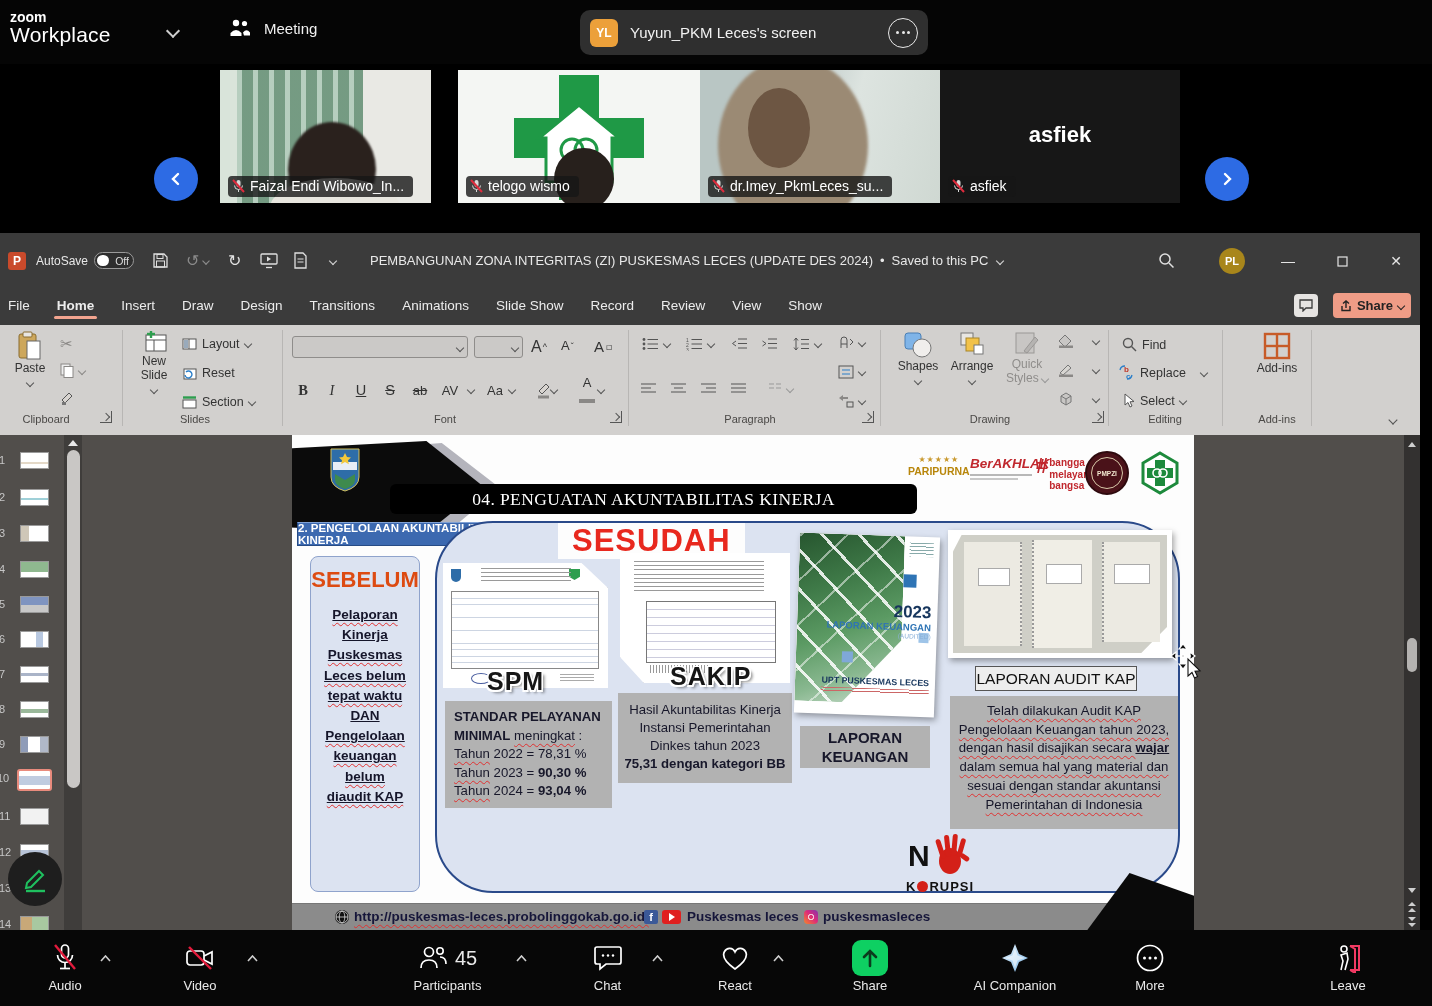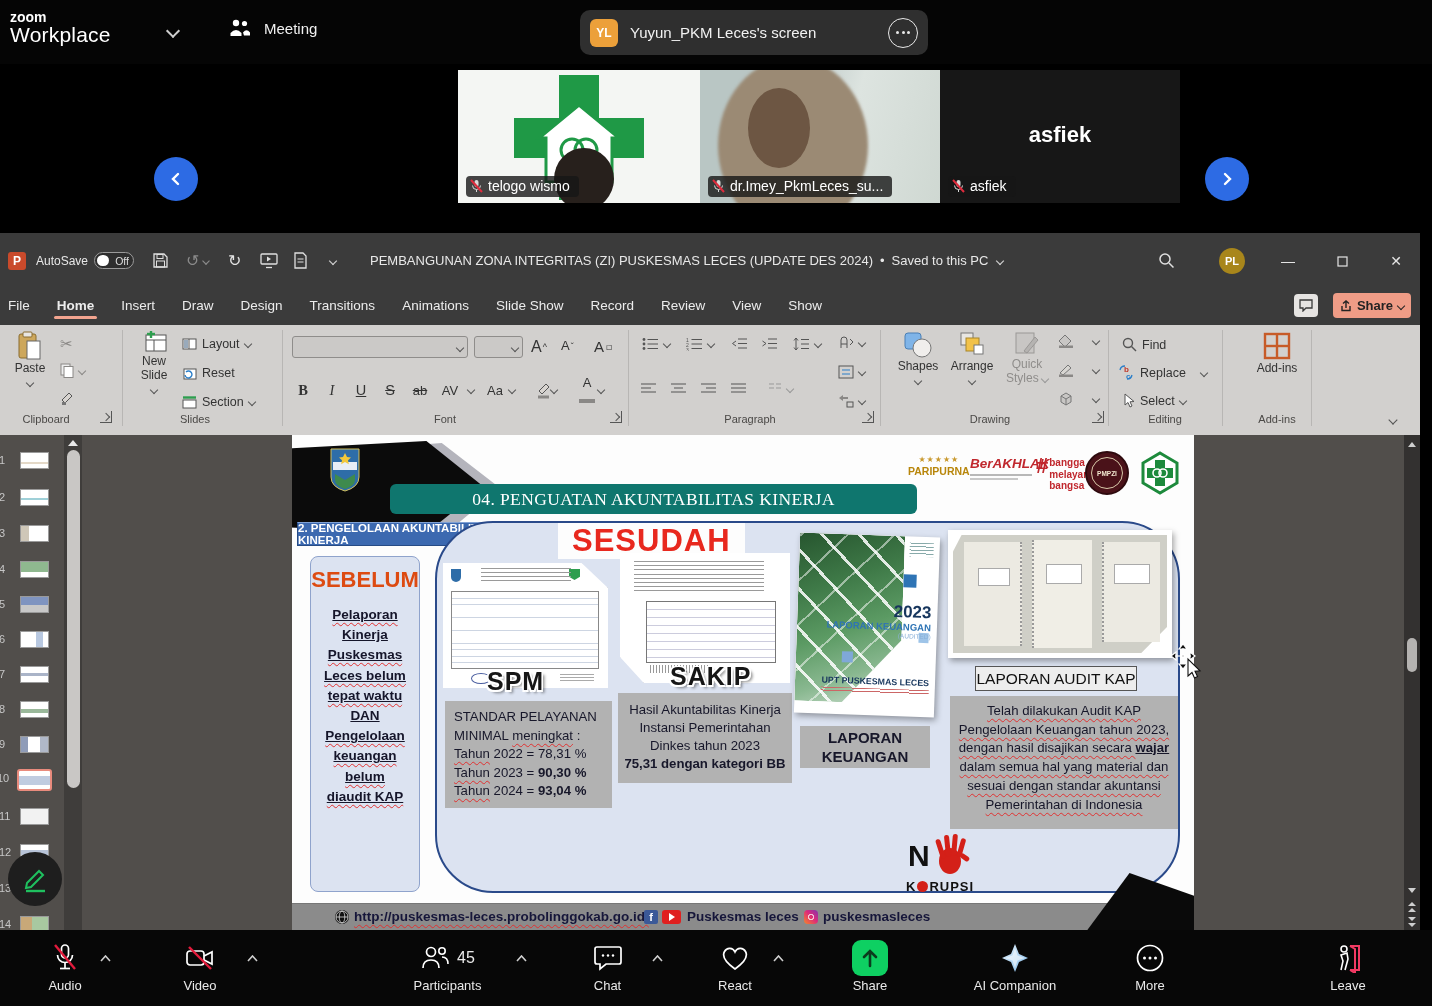--- a/index.html
+++ b/index.html
@@ -117,20 +117,34 @@
     </div>
   </div>
 
   <div class="strip">
     <div class="navbtn" style="left:154px;top:93px;">
       <svg width="14" height="14" viewBox="0 0 14 14">
           <path d="M9 2 L4 7 L9 12" stroke="#fff" stroke-width="2.4" fill="none" stroke-linecap="round"></path>
         </svg>
     </div>
 
+    <div class="tile" style="left:220px;width:211px;background:linear-gradient(90deg,#d9e4da 0 8%,#8fb49c 8% 68%,#e9e9e4 68%);">
+      <div class="abs" style="left:17px;top:0;width:126px;height:133px;background:repeating-linear-gradient(90deg,rgba(255,255,255,.35) 0 5px,rgba(40,80,55,.25) 5px 16px);"></div>
+      <div class="blob" style="left:68px;top:52px;width:88px;height:95px;background:#2a211d;filter:blur(1px);"></div>
+      <div class="blob" style="left:50px;top:108px;width:130px;height:60px;background:#e8e6df;"></div>
+      <div class="vlabel">
+        <svg width="13" height="14" viewBox="0 0 13 14">
+            <rect x="4.5" y="1" width="4" height="7" rx="2" fill="#d9d9d9"></rect>
+            <path d="M2.5 6.5 a4 4 0 0 0 8 0" stroke="#d9d9d9" fill="none"></path>
+            <line x1="6.5" y1="10.5" x2="6.5" y2="13" stroke="#d9d9d9"></line>
+            <line x1="1" y1="1" x2="12" y2="13" stroke="#E02B3D" stroke-width="2"></line>
+          </svg>
+        <span>Faizal Endi Wibowo_In...</span>
+      </div>
+    </div>
 
     <div class="tile" style="left:458px;width:242px;background:#f4f6f3;">
       <svg width="150" height="133" viewBox="0 0 150 133" style="margin-left:46px;">
         <rect x="55" y="5" width="40" height="125" fill="#1F9946"></rect>
           <rect x="10" y="48" width="130" height="40" fill="#1F9946"></rect>
         <path d="M75 35 L115 68 L108 68 L108 112 L42 112 L42 68 L35 68 Z" fill="#fff" stroke="#1F9946" stroke-width="3"></path>
         <circle cx="68" cy="80" r="11" fill="none" stroke="#1F9946" stroke-width="3"></circle>
           <circle cx="82" cy="80" r="11" fill="none" stroke="#1F9946" stroke-width="3"></circle>
       </svg>
       <div class="blob" style="left:96px;top:78px;width:60px;height:62px;background:#27201c;"></div>
@@ -608,21 +622,21 @@
 
         <div class="abs" style="left:0;top:8px;width:208px;height:94px;background:#b4b4bc;clip-path:polygon(0 12%,72% 0,100% 48%,72% 100%,0 90%);"></div>
         <div class="abs" style="left:0;top:6px;width:192px;height:92px;background:#0b0b0b;clip-path:polygon(0 8%,70% 0,100% 50%,70% 100%,0 94%);"></div>
         <svg class="abs" style="left:38px;top:13px;" width="30" height="44" viewBox="0 0 30 44">
           <path d="M1 1 h28 v28 q0 10 -14 14 q-14 -4 -14 -14 z" fill="#2e6da8" stroke="#d8c25a"></path>
           <rect x="3" y="14" width="24" height="8" fill="#e8eef5"></rect>
           <path d="M15 5 l2 4 4 .4 -3 2.8 .9 4 -3.9 -2.2 -3.9 2.2 .9 -4 -3 -2.8 4 -.4 z" fill="#f2c83a"></path>
           <path d="M5 26 l10 6 10 -6 v6 q0 6 -10 9 q-10 -3 -10 -9 z" fill="#3e8a4e"></path>
         </svg>
 
-        <div class="abs" style="left:98px;top:49px;width:527px;height:30px;background:#0f766e;border-radius:6px;display:flex;align-items:center;justify-content:center;">
+        <div class="abs" style="left:98px;top:49px;width:527px;height:30px;background:#000000;border-radius:6px;display:flex;align-items:center;justify-content:center;">
           <span style="color:#fff;font-family:'Liberation Serif',serif;font-size:17.5px;letter-spacing:.4px;">04. PENGUATAN AKUNTABILITAS KINERJA</span>
         </div>
 
         <div class="abs" style="left:616px;top:21px;text-align:center;line-height:1;">
           <div style="color:#C9992E;font-size:8px;letter-spacing:1px;">★★★★★</div>
           <div style="color:#B8860B;font-size:10.5px;font-weight:bold;margin-top:2px;">PARIPURNA</div>
         </div>
         <div class="abs" style="left:678px;top:22px;line-height:1;">
           <div style="color:#C0272D;font-size:13.5px;font-weight:800;font-style:italic;">BerAKHLAK</div>
           <div style="width:62px;height:2px;background:#b8b8b8;margin-top:3px;"></div>
@@ -676,21 +690,21 @@
           <div class="abs" style="left:8px;top:6px;width:10px;height:13px;background:#2e6da8;border-radius:0 0 5px 5px;"></div>
           <div class="abs" style="right:28px;top:6px;width:11px;height:11px;background:#2e9e4f;clip-path:polygon(0 0,100% 0,100% 70%,50% 100%,0 70%);"></div>
           <div class="abs" style="left:38px;top:5px;width:90px;height:16px;background:repeating-linear-gradient(#9a9a9a 0 1.2px,transparent 1.2px 4px);"></div>
           <div class="abs" style="left:8px;top:28px;width:148px;height:78px;border:1px solid #888;background:repeating-linear-gradient(#fff 0 5.5px,#cdd5e2 5.5px 6.5px),linear-gradient(90deg,transparent 0 38px,#b8b8b8 38px 39px,transparent 39px 96px,#b8b8b8 96px 97px,transparent 97px);"></div>
           <div class="abs" style="left:28px;bottom:4px;width:20px;height:11px;border-radius:50%;border:1.5px solid #4a5ea0;"></div>
           <div class="abs" style="right:14px;bottom:5px;width:34px;height:9px;background:repeating-linear-gradient(#aaa 0 1px,transparent 1px 3px);"></div>
         </div>
         <div class="abs capt" style="left:195px;top:232px;font-size:25px;">SPM</div>
 
         <div class="grayBox" style="left:153px;top:266px;width:167px;height:107px;border-color:#7c7c7c;padding:7px 9px;font-size:13.2px;line-height:18.5px;">
-          <span style="font-weight:normal;margin-top:8px;">STANDAR PELAYANAN MINIMAL</span>
+          <span style="font-weight:bold;margin-top:8px;">STANDAR PELAYANAN MINIMAL</span>
           <span class="wavy">meningkat</span><span> :</span>
           <div><span class="wavy u">Tahun</span><span> 2022 = </span><span>78,31 %</span></div>
           <div><span class="wavy u">Tahun</span><span> 2023 = </span><span style="font-weight:bold;">90,30 %</span></div>
           <div><span class="wavy u">Tahun</span><span> 2024 = </span><span style="font-weight:bold;">93,04 %</span></div>
         </div>
 
         <div class="doc" style="left:328px;top:118px;width:170px;height:130px;clip-path:polygon(0 0,100% 0,100% 100%,14% 100%,0 80%);">
           <div class="abs" style="left:14px;top:8px;width:130px;height:34px;background:repeating-linear-gradient(#9a9a9a 0 1.1px,transparent 1.1px 4.2px);"></div>
           <div class="abs" style="left:26px;top:48px;width:130px;height:62px;border:1px solid #777;background:repeating-linear-gradient(#fff 0 7px,#ccd 7px 8px),linear-gradient(90deg,transparent 0 14px,#aaa 14px 15px,transparent 15px 66px,#aaa 66px 67px,transparent 67px 92px,#aaa 92px 93px,transparent 93px);"></div>
           <div class="abs" style="left:30px;top:112px;width:60px;height:8px;background:repeating-linear-gradient(90deg,#999 0 1px,transparent 1px 3px);"></div>
@@ -854,21 +868,21 @@
       </svg>
 
     <div class="titem" style="left:385px;width:125px;">
       <div class="ticon">
         <svg width="30" height="28" viewBox="0 0 30 28">
             <circle cx="11" cy="8" r="4.5" fill="none" stroke="#fff" stroke-width="1.7"></circle>
             <path d="M3 24 q0 -8 8 -8 q8 0 8 8" fill="none" stroke="#fff" stroke-width="1.7"></path>
             <circle cx="22" cy="7" r="3.2" fill="none" stroke="#fff" stroke-width="1.6"></circle>
             <path d="M22 13 q6 0 6 7" fill="none" stroke="#fff" stroke-width="1.6"></path>
           </svg>
-        <span style="font-size:16px;">45</span>
+        <span style="font-size:20px;">45</span>
       </div>
       <div>Participants</div>
     </div>
     <svg class="caret" style="left:516px;" viewBox="0 0 11 7">
         <path d="M1 6 L5.5 1 L10 6" stroke="#cfcfcf" stroke-width="1.6" fill="none"></path>
       </svg>
 
     <div class="titem" style="left:560px;width:95px;">
       <div class="ticon">
           <svg width="30" height="28" viewBox="0 0 30 28">

